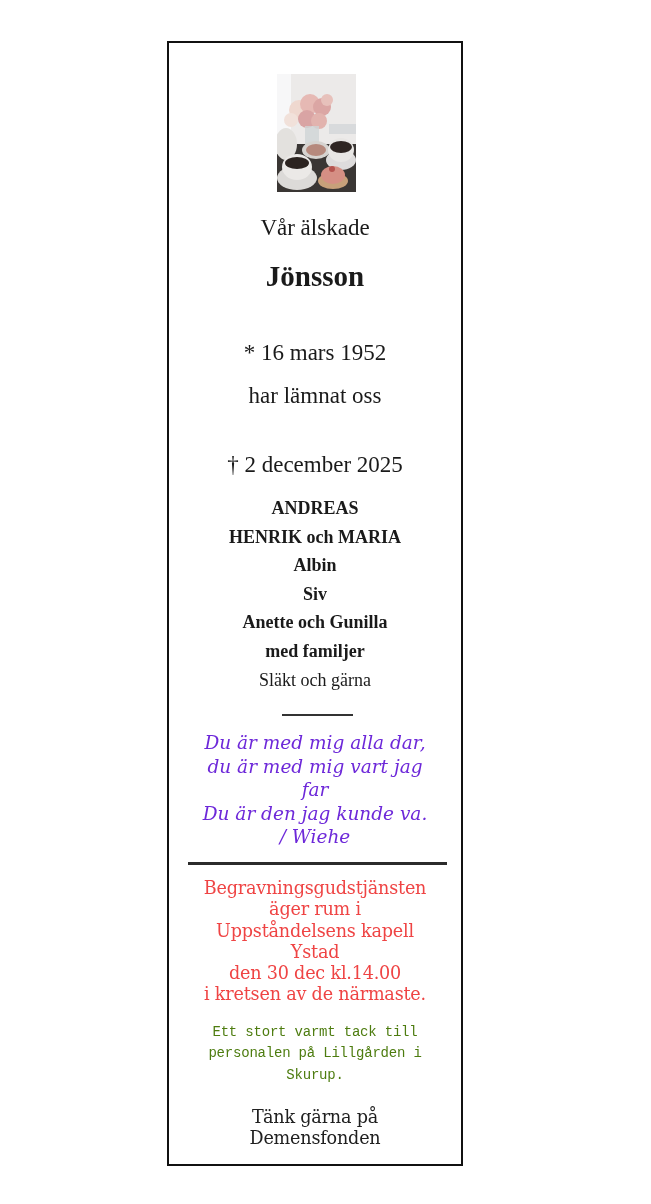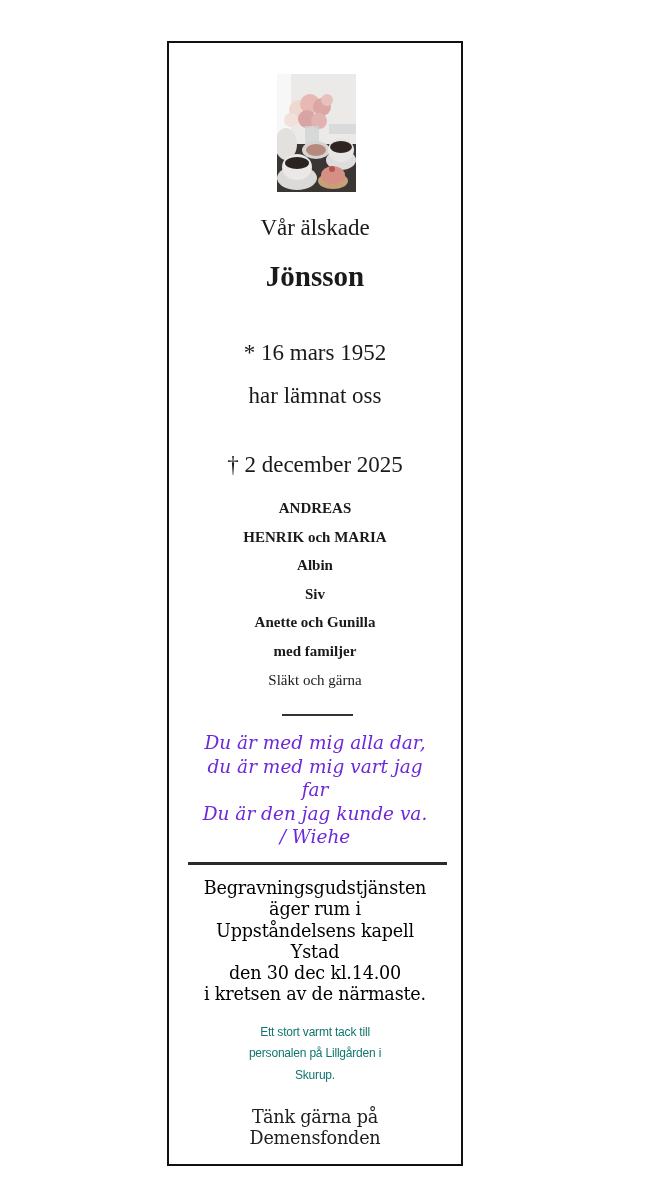--- a/index.html
+++ b/index.html
@@ -67,21 +67,21 @@
     .died {
       top: 409px;
       font-family: "Liberation Serif", serif;
       font-size: 23px;
       line-height: 26px;
     }
     .family {
       top: 451px;
       font-family: "Liberation Serif", serif;
       font-weight: bold;
-      font-size: 15px;
+      font-size: 18px;
       line-height: 28.6px;
     }
     .family .plain { font-weight: normal; }
     .short-rule {
       position: absolute;
       left: 113px;
       top: 671px;
       width: 71px;
       height: 2px;
       background: #333333;
@@ -100,29 +100,29 @@
       top: 819px;
       width: 259px;
       height: 2.5px;
       background: #2b2b2b;
     }
     .service {
       top: 835px;
       font-family: "DejaVu Serif", serif;
       font-size: 17.6px;
       line-height: 21.3px;
-      color: #000000;
+      color: #ef4444;
       letter-spacing: -0.2px;
     }
     .thanks {
       top: 979px;
-      font-family: Liberation Sans, sans-serif;
-      font-size: 12px;
+      font-family: Liberation Mono, monospace;
+      font-size: 14px;
       line-height: 21.3px;
-      color: #0f766e;
+      color: #4d7c0f;
       letter-spacing: -0.2px;
     }
     .donate {
       top: 1064px;
       font-family: "DejaVu Serif", serif;
       font-size: 17.6px;
       line-height: 21.3px;
       color: #202020;
       letter-spacing: -0.2px;
     }

